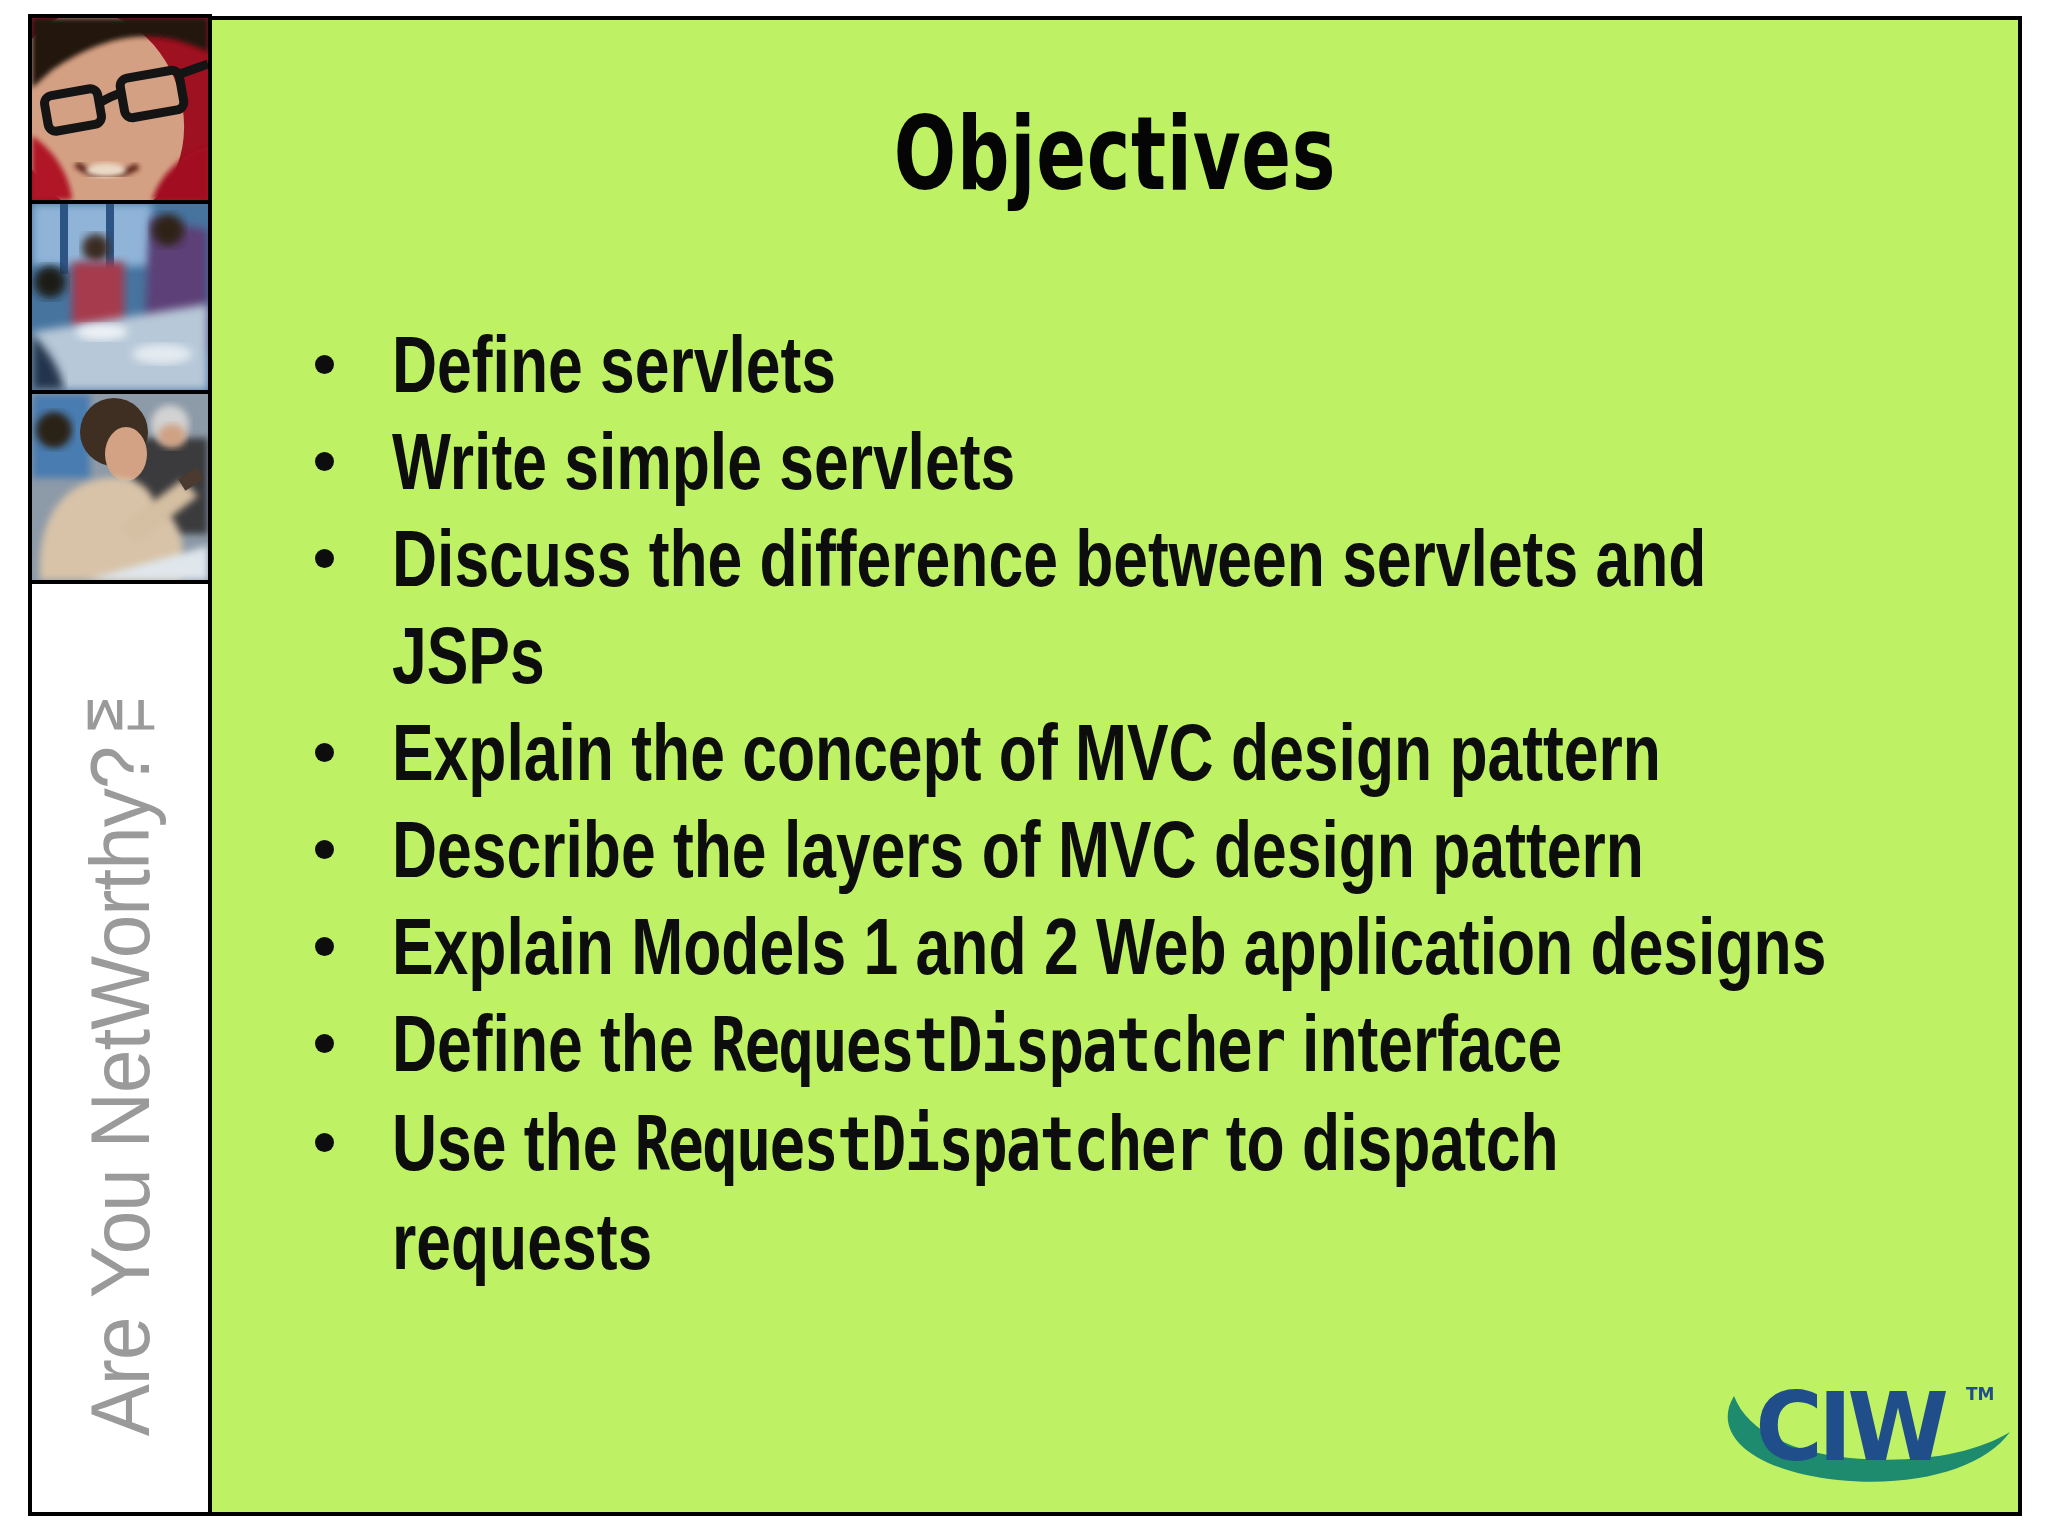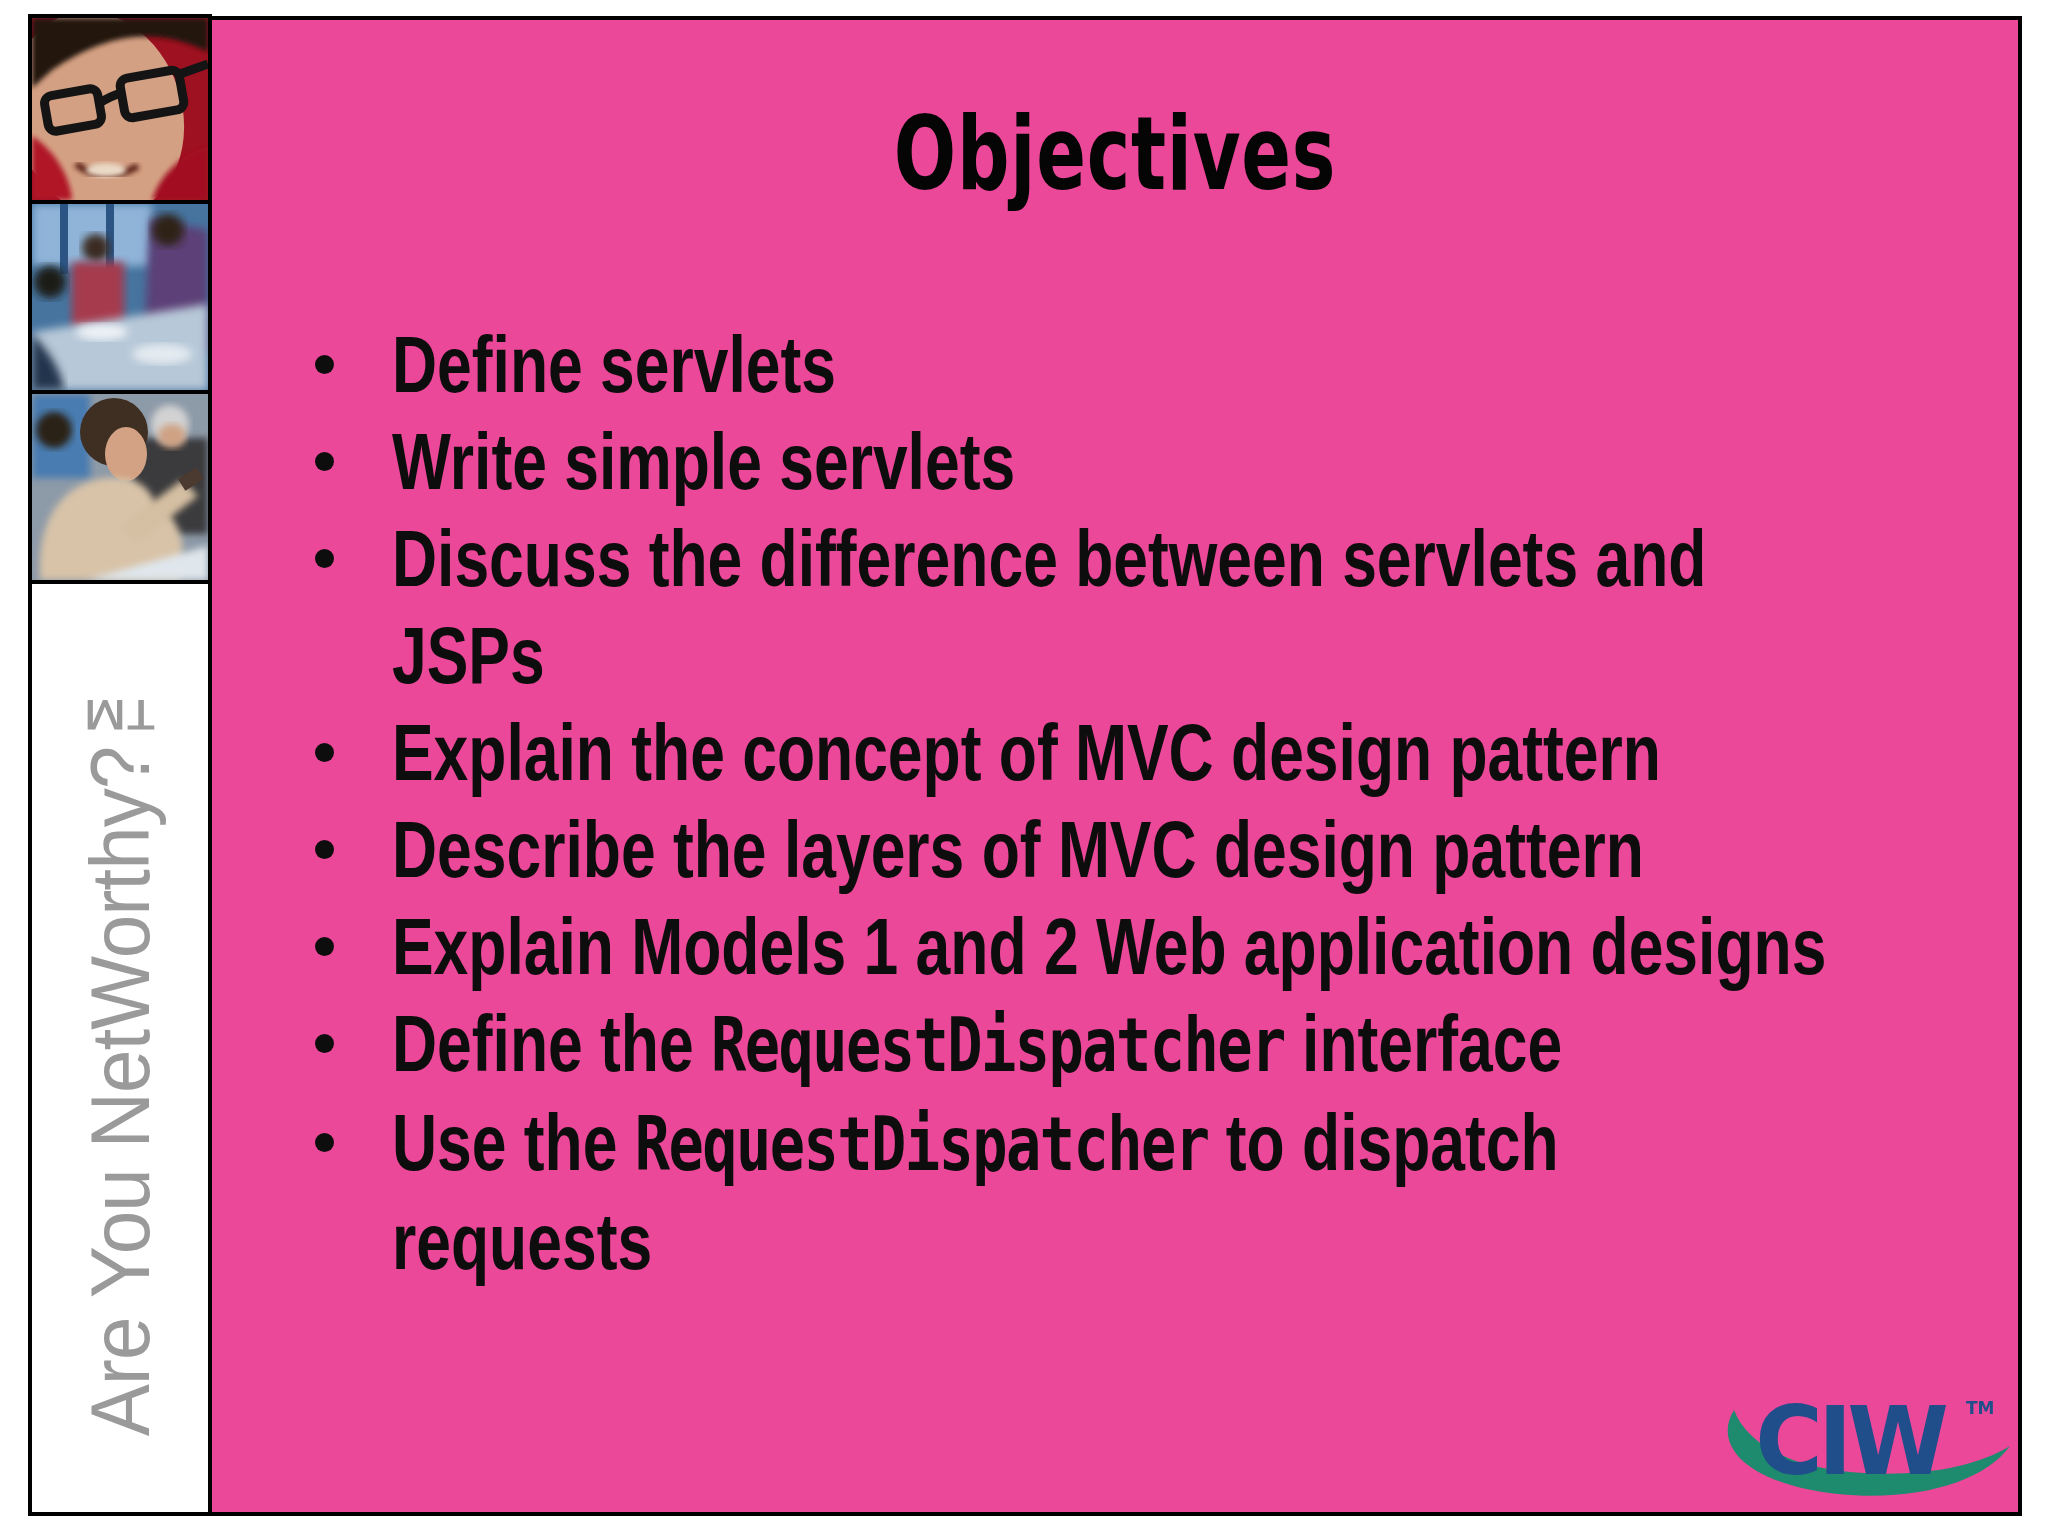--- a/index.html
+++ b/index.html
@@ -12,34 +12,34 @@
   #photo1{top:14px;height:190px;}
   #photo2{top:200px;height:194px;}
   #photo3{top:390px;height:194px;}
   .tagline-box{position:absolute;left:28px;top:580px;width:184px;height:936px;border:4px solid #000;
                box-sizing:border-box;background:#fff;display:flex;align-items:center;justify-content:center;}
   .tagline{writing-mode:vertical-rl;transform:rotate(180deg) scaleY(0.93);white-space:nowrap;
            font-size:84px;color:var(--tagline-gray,#9a9a9a);letter-spacing:-1px;}
 
   
   .content{position:absolute;left:208px;top:16px;width:1814px;height:1500px;box-sizing:border-box;
-           border:4px solid #000;background:#ec4899;}
+           border:4px solid #000;background:#bef264;}
 
   .title{position:absolute;top:83px;left:0;width:100%;margin:0;text-align:center;
          font-family:"DejaVu Sans",sans-serif;font-weight:bold;font-size:102px;line-height:1;
          transform:scaleX(0.72);transform-origin:50% 0;letter-spacing:1px;color:#050505;}
 
   .bullets{position:absolute;left:180px;top:296px;margin:0;padding:0;list-style:none;}
   .bullets li{position:relative;margin:0;padding:0;font-weight:bold;font-size:80px;line-height:97px;}
   .bullets .dot{position:absolute;left:-77px;top:39px;width:19px;height:19px;border-radius:50%;background:#0d0d0d;}
   .bullets .line{display:block;white-space:pre;transform:scaleX(0.78);transform-origin:0 50%;}
   .mono{font-family:"DejaVu Sans Mono",monospace;font-weight:bold;font-size:0.94em;letter-spacing:-2px;}
 
   
-  .logo{position:absolute;right:6px;bottom:4px;width:292px;height:122px;}
+  .logo{position:absolute;right:6px;bottom:18px;width:292px;height:122px;}
   .logo svg{display:block;width:100%;height:100%;}
   .logo text{font-family:"DejaVu Sans",sans-serif;font-weight:bold;}
 </style>
 </head>
 <body>
 
 <div class="slide" style="--tagline-gray: #9A9A9A; --logo-blue: #1F4E8A; --logo-green: #1E8A6E;">
 
   <aside>
 

